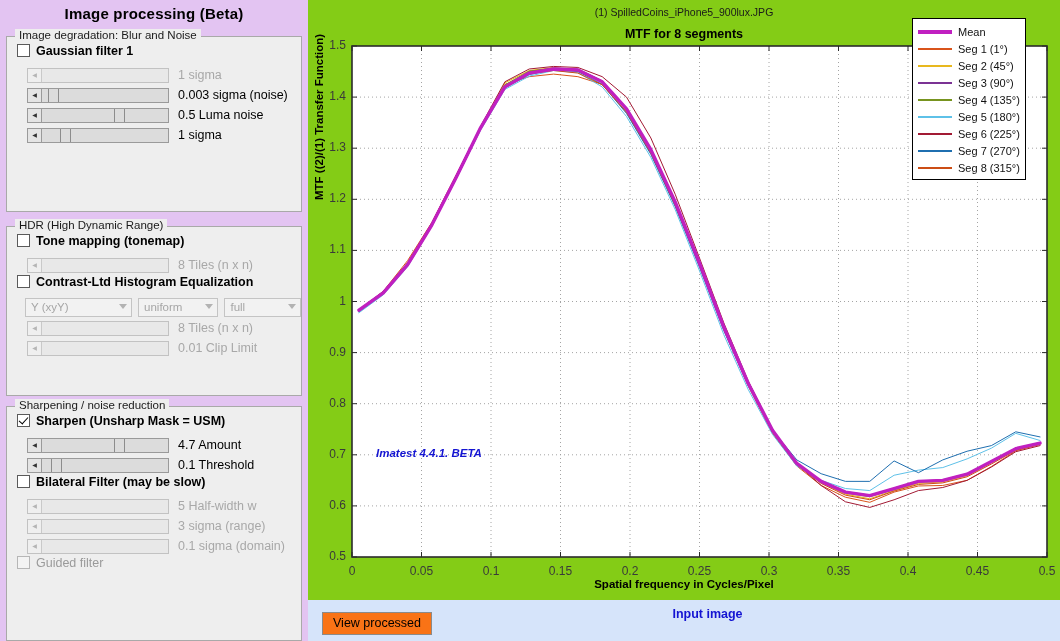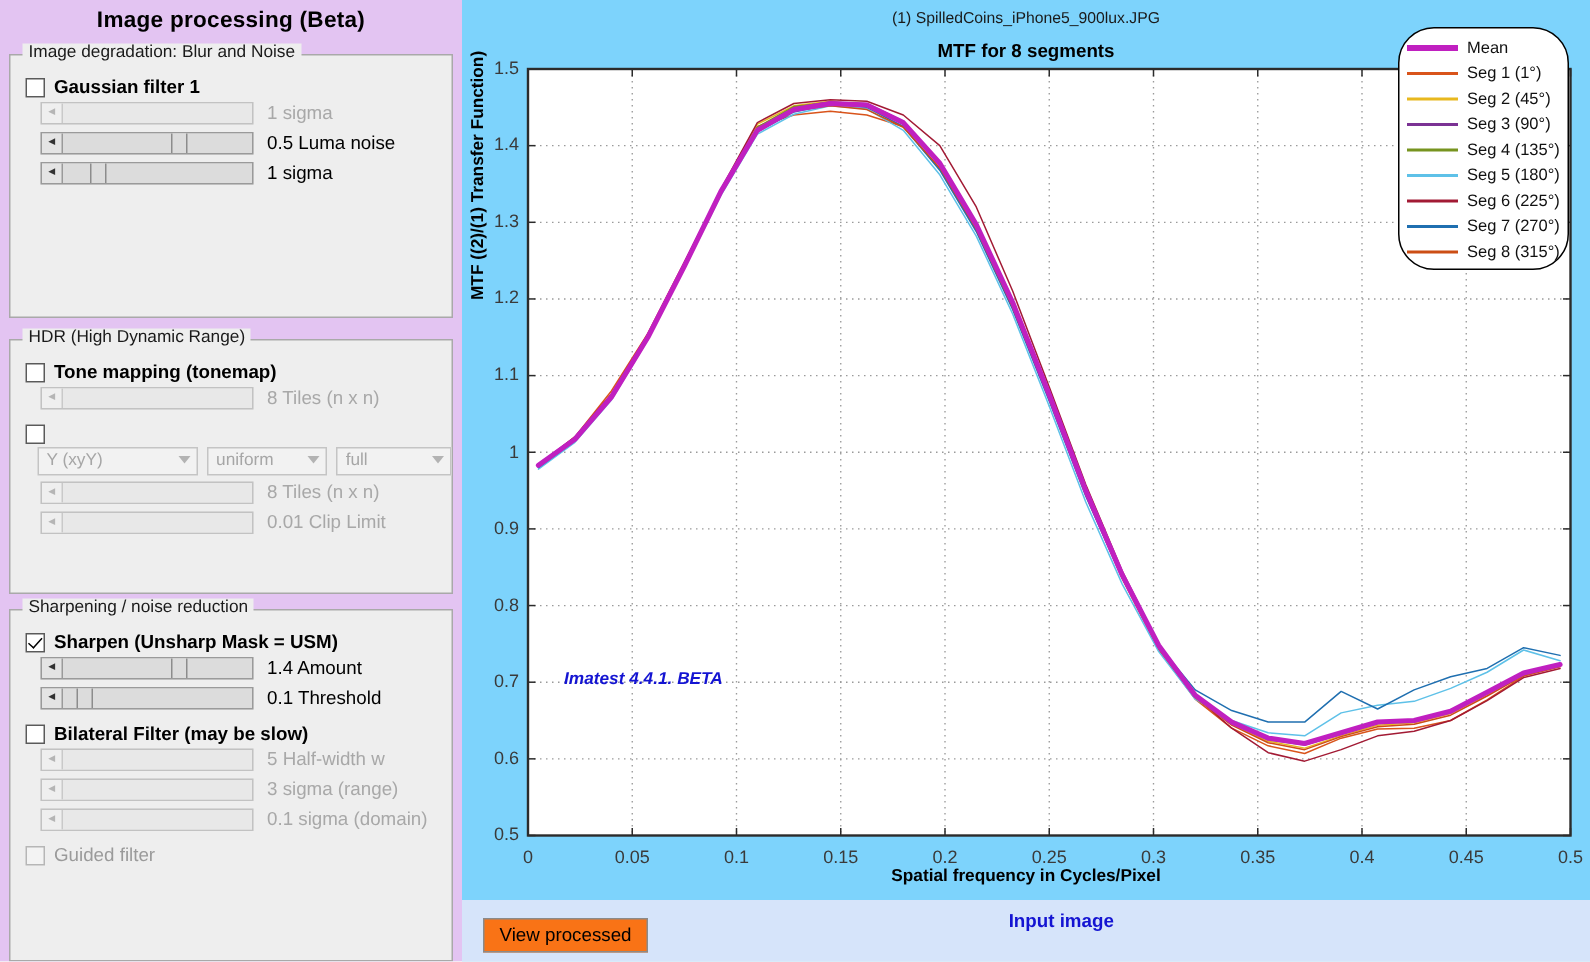--- a/index.html
+++ b/index.html
@@ -22,21 +22,21 @@
     padding-top:5px;letter-spacing:.2px;
   }
   .group{
     position:absolute;left:6px;width:296px;
     background:#eeeeee;border:1px solid #a9a9a9;box-sizing:border-box;
   }
   .group-legend{
     position:absolute;top:-8px;left:8px;background:#eeeeee;
     padding:0 4px;font-size:11.5px;color:#1a1a1a;white-space:nowrap;
   }
-  .chk-row{display:flex;align-items:flex-end;height:21px;padding-left:10px;}
+  .chk-row{display:flex;align-items:flex-start;height:21px;padding-left:10px;}
   .chk{
     width:13px;height:13px;border:1px solid #5a5a5a;background:#fff;
     box-sizing:border-box;position:relative;flex:0 0 auto;margin-right:6px;
   }
   .chk.disabled{border-color:#b6b6b6;background:#f3f3f3;}
   .chk.checked::after{
     content:"";position:absolute;left:3px;top:0px;width:4px;height:8px;
     border:solid #000;border-width:0 1.8px 1.8px 0;transform:rotate(42deg);
   }
   .chk-label{font-size:12.5px;font-weight:bold;color:#000;white-space:nowrap;}
@@ -73,21 +73,21 @@
     font-size:11.5px;color:#a6a6a6;padding-left:5px;
   }
   .dd-caret{position:absolute;right:5px;top:5px;width:7px;height:7px;}
   .dd-caret::after{
     content:"";position:absolute;left:0;top:0;
     border-left:4px solid transparent;border-right:4px solid transparent;
     border-top:5px solid #b3b3b3;
   }
 
   
-  .right{position:absolute;left:308px;top:0;width:752px;height:641px;background:#7dd3fc;}
+  .right{position:absolute;left:308px;top:0;width:752px;height:641px;background:#84cc16;}
   .img-caption{
     text-align:center;font-size:10.5px;color:#1a1a1a;padding-top:6px;
     font-family:"Liberation Sans", sans-serif;
   }
   .chart-title{
     text-align:center;font-size:12.5px;font-weight:bold;color:#000;
     position:absolute;left:0;right:0;top:27px;
   }
   .plot-wrap{position:absolute;left:0;top:0;width:752px;height:600px;}
   .ylabel{
@@ -154,20 +154,29 @@
               <div class="slider dim">
                 <div class="s-arrow">◀</div>
                 <div class="s-track"></div>
               </div>
               <div class="s-value dim">1  sigma</div>
             </div>
             <div class="slider-row">
               <div class="slider">
                 <div class="s-arrow">◀</div>
                 <div class="s-track">
+                  <div class="s-thumb" style="left: 5%;"></div>
+                </div>
+              </div>
+              <div class="s-value">0.003  sigma (noise)</div>
+            </div>
+            <div class="slider-row">
+              <div class="slider">
+                <div class="s-arrow">◀</div>
+                <div class="s-track">
                   <div class="s-thumb" style="left: 57%;"></div>
                 </div>
               </div>
               <div class="s-value">0.5  Luma noise</div>
             </div>
             <div class="slider-row">
               <div class="slider">
                 <div class="s-arrow">◀</div>
                 <div class="s-track">
                   <div class="s-thumb" style="left: 14%;"></div>
@@ -186,20 +195,21 @@
             </div>
             <div class="slider-row">
               <div class="slider dim">
                 <div class="s-arrow">◀</div>
                 <div class="s-track"></div>
               </div>
               <div class="s-value dim">8  Tiles (n x n)</div>
             </div>
             <div class="chk-row">
               <span class="chk"></span>
+              <span class="chk-label">Contrast-Ltd Histogram Equalization</span>
             </div>
             <div class="dd-row">
               <div class="dd" style="width: 112px;">
                 <span>Y (xyY)</span>
                 <span class="dd-caret"></span>
               </div>
               <div class="dd" style="width: 84px;">
                 <span>uniform</span>
                 <span class="dd-caret"></span>
               </div>
@@ -231,21 +241,21 @@
               <span class="chk checked"></span>
               <span class="chk-label">Sharpen (Unsharp Mask = USM)</span>
             </div>
             <div class="slider-row">
               <div class="slider">
                 <div class="s-arrow">◀</div>
                 <div class="s-track">
                   <div class="s-thumb" style="left: 57%;"></div>
                 </div>
               </div>
-              <div class="s-value">1.4  Amount</div>
+              <div class="s-value">4.7  Amount</div>
             </div>
             <div class="slider-row">
               <div class="slider">
                 <div class="s-arrow">◀</div>
                 <div class="s-track">
                   <div class="s-thumb" style="left: 7%;"></div>
                 </div>
               </div>
               <div class="s-value">0.1  Threshold</div>
             </div>
@@ -384,21 +394,21 @@
           <path d="M50.95,311.21 L75.28,293.32 L99.60,265.22 L123.92,225.36 L148.25,177.84 L172.57,128.78 L196.90,85.86 L221.22,71.55 L245.55,67.97 L269.88,68.99 L294.20,80.75 L318.53,108.34 L342.85,148.71 L367.18,200.83 L391.50,262.15 L415.83,326.03 L440.15,382.24 L464.47,429.76 L488.80,462.98 L513.13,480.86 L537.45,491.59 L561.77,495.17 L586.10,488.01 L610.42,480.86 L634.75,479.84 L659.08,473.71 L683.40,460.93 L707.73,448.16 L732.05,442.54" fill="none" stroke="#7b3294" stroke-width="1" stroke-linejoin="round" stroke-linecap="round"></path>
           <path d="M50.95,310.19 L75.28,292.30 L99.60,264.20 L123.92,224.34 L148.25,176.82 L172.57,127.25 L196.90,84.84 L221.22,71.04 L245.55,68.48 L269.88,70.53 L294.20,82.28 L318.53,109.88 L342.85,150.76 L367.18,202.88 L391.50,263.69 L415.83,327.56 L440.15,383.77 L464.47,430.78 L488.80,464.00 L513.13,481.88 L537.45,493.13 L561.77,496.70 L586.10,489.55 L610.42,482.39 L634.75,480.86 L659.08,474.73 L683.40,461.95 L707.73,449.18 L732.05,443.05" fill="none" stroke="#77941f" stroke-width="1" stroke-linejoin="round" stroke-linecap="round"></path>
           <path d="M50.95,312.74 L75.28,294.86 L99.60,266.75 L123.92,226.38 L148.25,178.86 L172.57,130.31 L196.90,89.44 L221.22,76.15 L245.55,70.53 L269.88,72.57 L294.20,86.88 L318.53,116.52 L342.85,157.40 L367.18,209.52 L391.50,270.84 L415.83,334.71 L440.15,389.39 L464.47,434.36 L488.80,466.04 L513.13,480.35 L537.45,488.53 L561.77,490.57 L586.10,475.24 L610.42,470.13 L634.75,467.57 L659.08,458.89 L683.40,448.16 L707.73,433.34 L732.05,440.49" fill="none" stroke="#5ec1e8" stroke-width="1" stroke-linejoin="round" stroke-linecap="round"></path>
           <path d="M50.95,309.68 L75.28,291.28 L99.60,262.66 L123.92,222.81 L148.25,175.28 L172.57,126.23 L196.90,81.77 L221.22,68.99 L245.55,66.44 L269.88,67.46 L294.20,76.66 L318.53,97.10 L342.85,137.98 L367.18,194.19 L391.50,258.06 L415.83,322.96 L440.15,380.71 L464.47,429.25 L488.80,464.00 L513.13,485.46 L537.45,501.81 L561.77,507.43 L586.10,499.77 L610.42,490.57 L634.75,487.50 L659.08,480.35 L683.40,467.06 L707.73,451.73 L732.05,445.60" fill="none" stroke="#a21a34" stroke-width="1" stroke-linejoin="round" stroke-linecap="round"></path>
           <path d="M50.95,311.72 L75.28,293.84 L99.60,265.73 L123.92,225.87 L148.25,178.35 L172.57,129.29 L196.90,87.90 L221.22,74.62 L245.55,69.51 L269.88,71.55 L294.20,84.32 L318.53,113.45 L342.85,154.33 L367.18,206.45 L391.50,267.26 L415.83,330.63 L440.15,385.30 L464.47,430.27 L488.80,459.91 L513.13,473.71 L537.45,481.37 L561.77,481.37 L586.10,460.93 L610.42,472.69 L634.75,459.91 L659.08,451.22 L683.40,445.60 L707.73,431.81 L732.05,436.92" fill="none" stroke="#1f6fb0" stroke-width="1" stroke-linejoin="round" stroke-linecap="round"></path>
           <path d="M50.95,310.70 L75.28,292.30 L99.60,264.71 L123.92,224.85 L148.25,177.33 L172.57,128.27 L196.90,86.37 L221.22,73.59 L245.55,70.53 L269.88,73.08 L294.20,84.84 L318.53,111.92 L342.85,152.80 L367.18,204.92 L391.50,265.22 L415.83,329.09 L440.15,384.79 L464.47,432.32 L488.80,465.02 L513.13,483.42 L537.45,495.17 L561.77,499.77 L586.10,491.08 L610.42,484.44 L634.75,482.90 L659.08,476.77 L683.40,464.00 L707.73,450.20 L732.05,444.07" fill="none" stroke="#cc4e15" stroke-width="1" stroke-linejoin="round" stroke-linecap="round"></path>
           <path d="M50.95,310.19 L75.28,292.81 L99.60,264.71 L123.92,224.85 L148.25,177.33 L172.57,127.76 L196.90,86.88 L221.22,73.08 L245.55,68.99 L269.88,70.02 L294.20,81.77 L318.53,108.85 L342.85,149.73 L367.18,201.85 L391.50,263.18 L415.83,327.05 L440.15,383.26 L464.47,430.27 L488.80,463.49 L513.13,481.37 L537.45,492.10 L561.77,495.68 L586.10,488.53 L610.42,481.37 L634.75,480.35 L659.08,474.22 L683.40,461.44 L707.73,448.67 L732.05,443.05" fill="none" stroke="#c020c0" stroke-width="3.4" stroke-linejoin="round" stroke-linecap="round"></path>
           <rect x="44" y="46" width="695" height="511" fill="none" stroke="#2b2b2b" stroke-width="1.6"></rect>
         </svg>
       <div class="watermark" style="left:68px;top:447px;">Imatest 4.4.1. BETA</div>
-      <div class="legend" id="legend-host" style="left:624px;top:18px;border-radius:24px;">
+      <div class="legend" id="legend-host" style="left:604px;top:18px;">
           <div class="legend-item">
             <span class="legend-swatch" style="background: rgb(192, 32, 192); height: 4px;"></span>
             <span class="legend-text">Mean</span>
           </div>
           <div class="legend-item">
             <span class="legend-swatch" style="background: rgb(217, 84, 27); height: 2px;"></span>
             <span class="legend-text">Seg 1 (1°)</span>
           </div>
           <div class="legend-item">
             <span class="legend-swatch" style="background: rgb(232, 184, 30); height: 2px;"></span>

